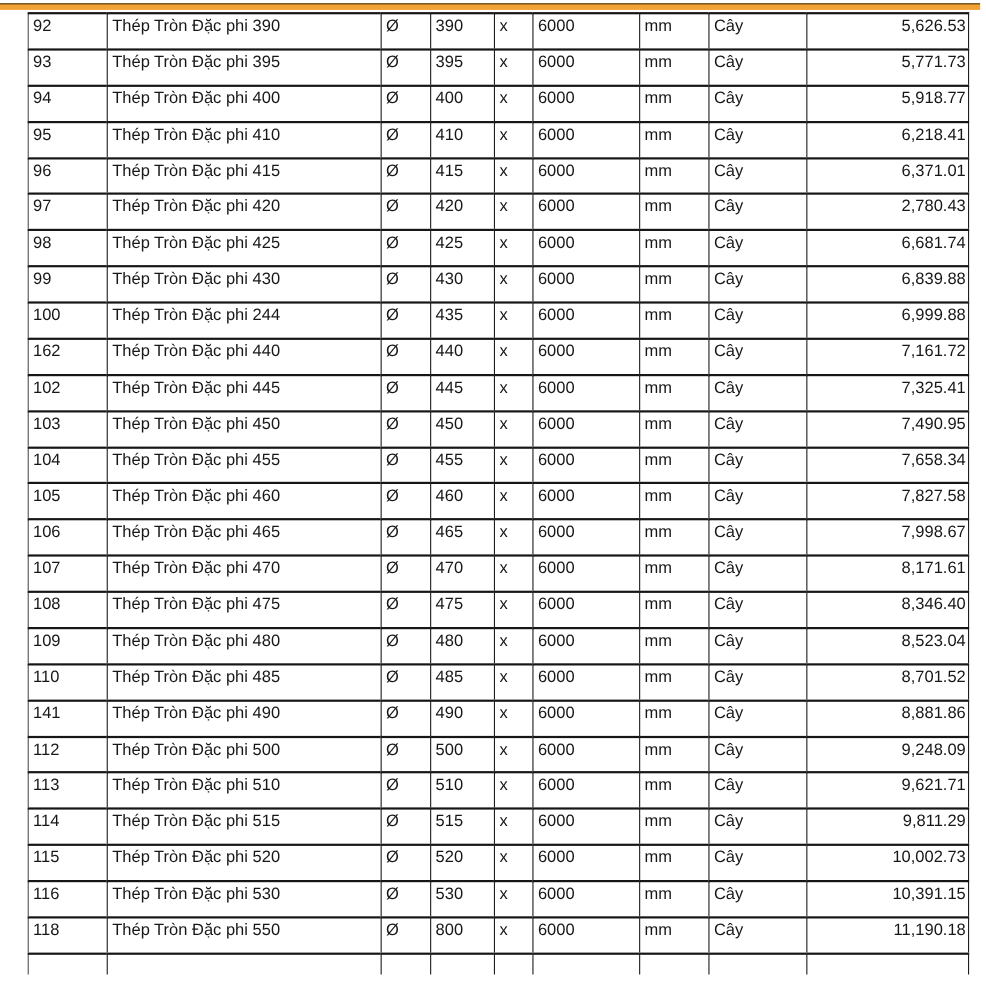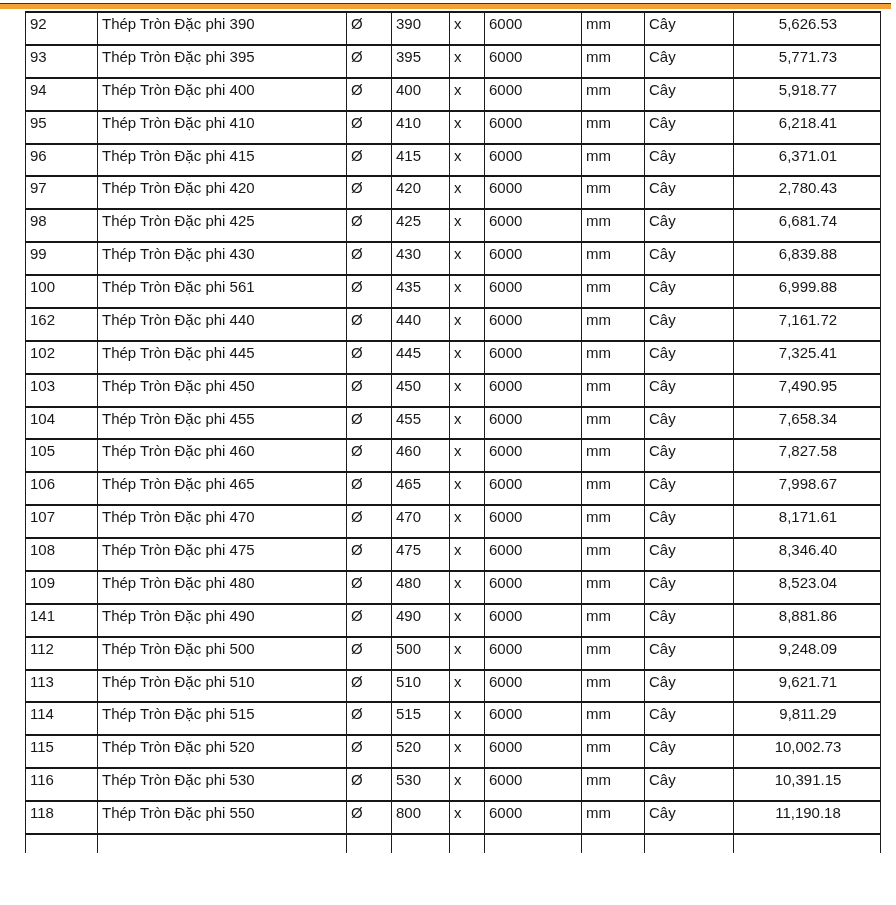--- a/index.html
+++ b/index.html
@@ -48,21 +48,20 @@
     vertical-align: top;
     padding: 2px 2px 0 4px;
     font-size: 15px;
     line-height: 1.25;
     color: #171717;
     white-space: nowrap;
     overflow: hidden;
   }
   table.price-table td:last-child {
     border-right: 1.4px solid #1d1d1d;
-    text-align: center;
   }
   td.col-weight {
     text-align: right;
     padding-right: 67px;
   }
   tr.stub-row td {
     height: 20px;
   }
 </style>
 </head>
@@ -169,21 +168,21 @@
       <td>Ø</td>
       <td>430</td>
       <td>x</td>
       <td>6000</td>
       <td>mm</td>
       <td>Cây</td>
       <td class="col-weight">6,839.88</td>
     </tr>
           <tr>
       <td>100</td>
-      <td>Thép Tròn Đặc phi 561</td>
+      <td>Thép Tròn Đặc phi 244</td>
       <td>Ø</td>
       <td>435</td>
       <td>x</td>
       <td>6000</td>
       <td>mm</td>
       <td>Cây</td>
       <td class="col-weight">6,999.88</td>
     </tr>
           <tr>
       <td>162</td>
@@ -276,20 +275,31 @@
           <tr>
       <td>109</td>
       <td>Thép Tròn Đặc phi 480</td>
       <td>Ø</td>
       <td>480</td>
       <td>x</td>
       <td>6000</td>
       <td>mm</td>
       <td>Cây</td>
       <td class="col-weight">8,523.04</td>
+    </tr>
+          <tr>
+      <td>110</td>
+      <td>Thép Tròn Đặc phi 485</td>
+      <td>Ø</td>
+      <td>485</td>
+      <td>x</td>
+      <td>6000</td>
+      <td>mm</td>
+      <td>Cây</td>
+      <td class="col-weight">8,701.52</td>
     </tr>
           <tr>
       <td>141</td>
       <td>Thép Tròn Đặc phi 490</td>
       <td>Ø</td>
       <td>490</td>
       <td>x</td>
       <td>6000</td>
       <td>mm</td>
       <td>Cây</td>

